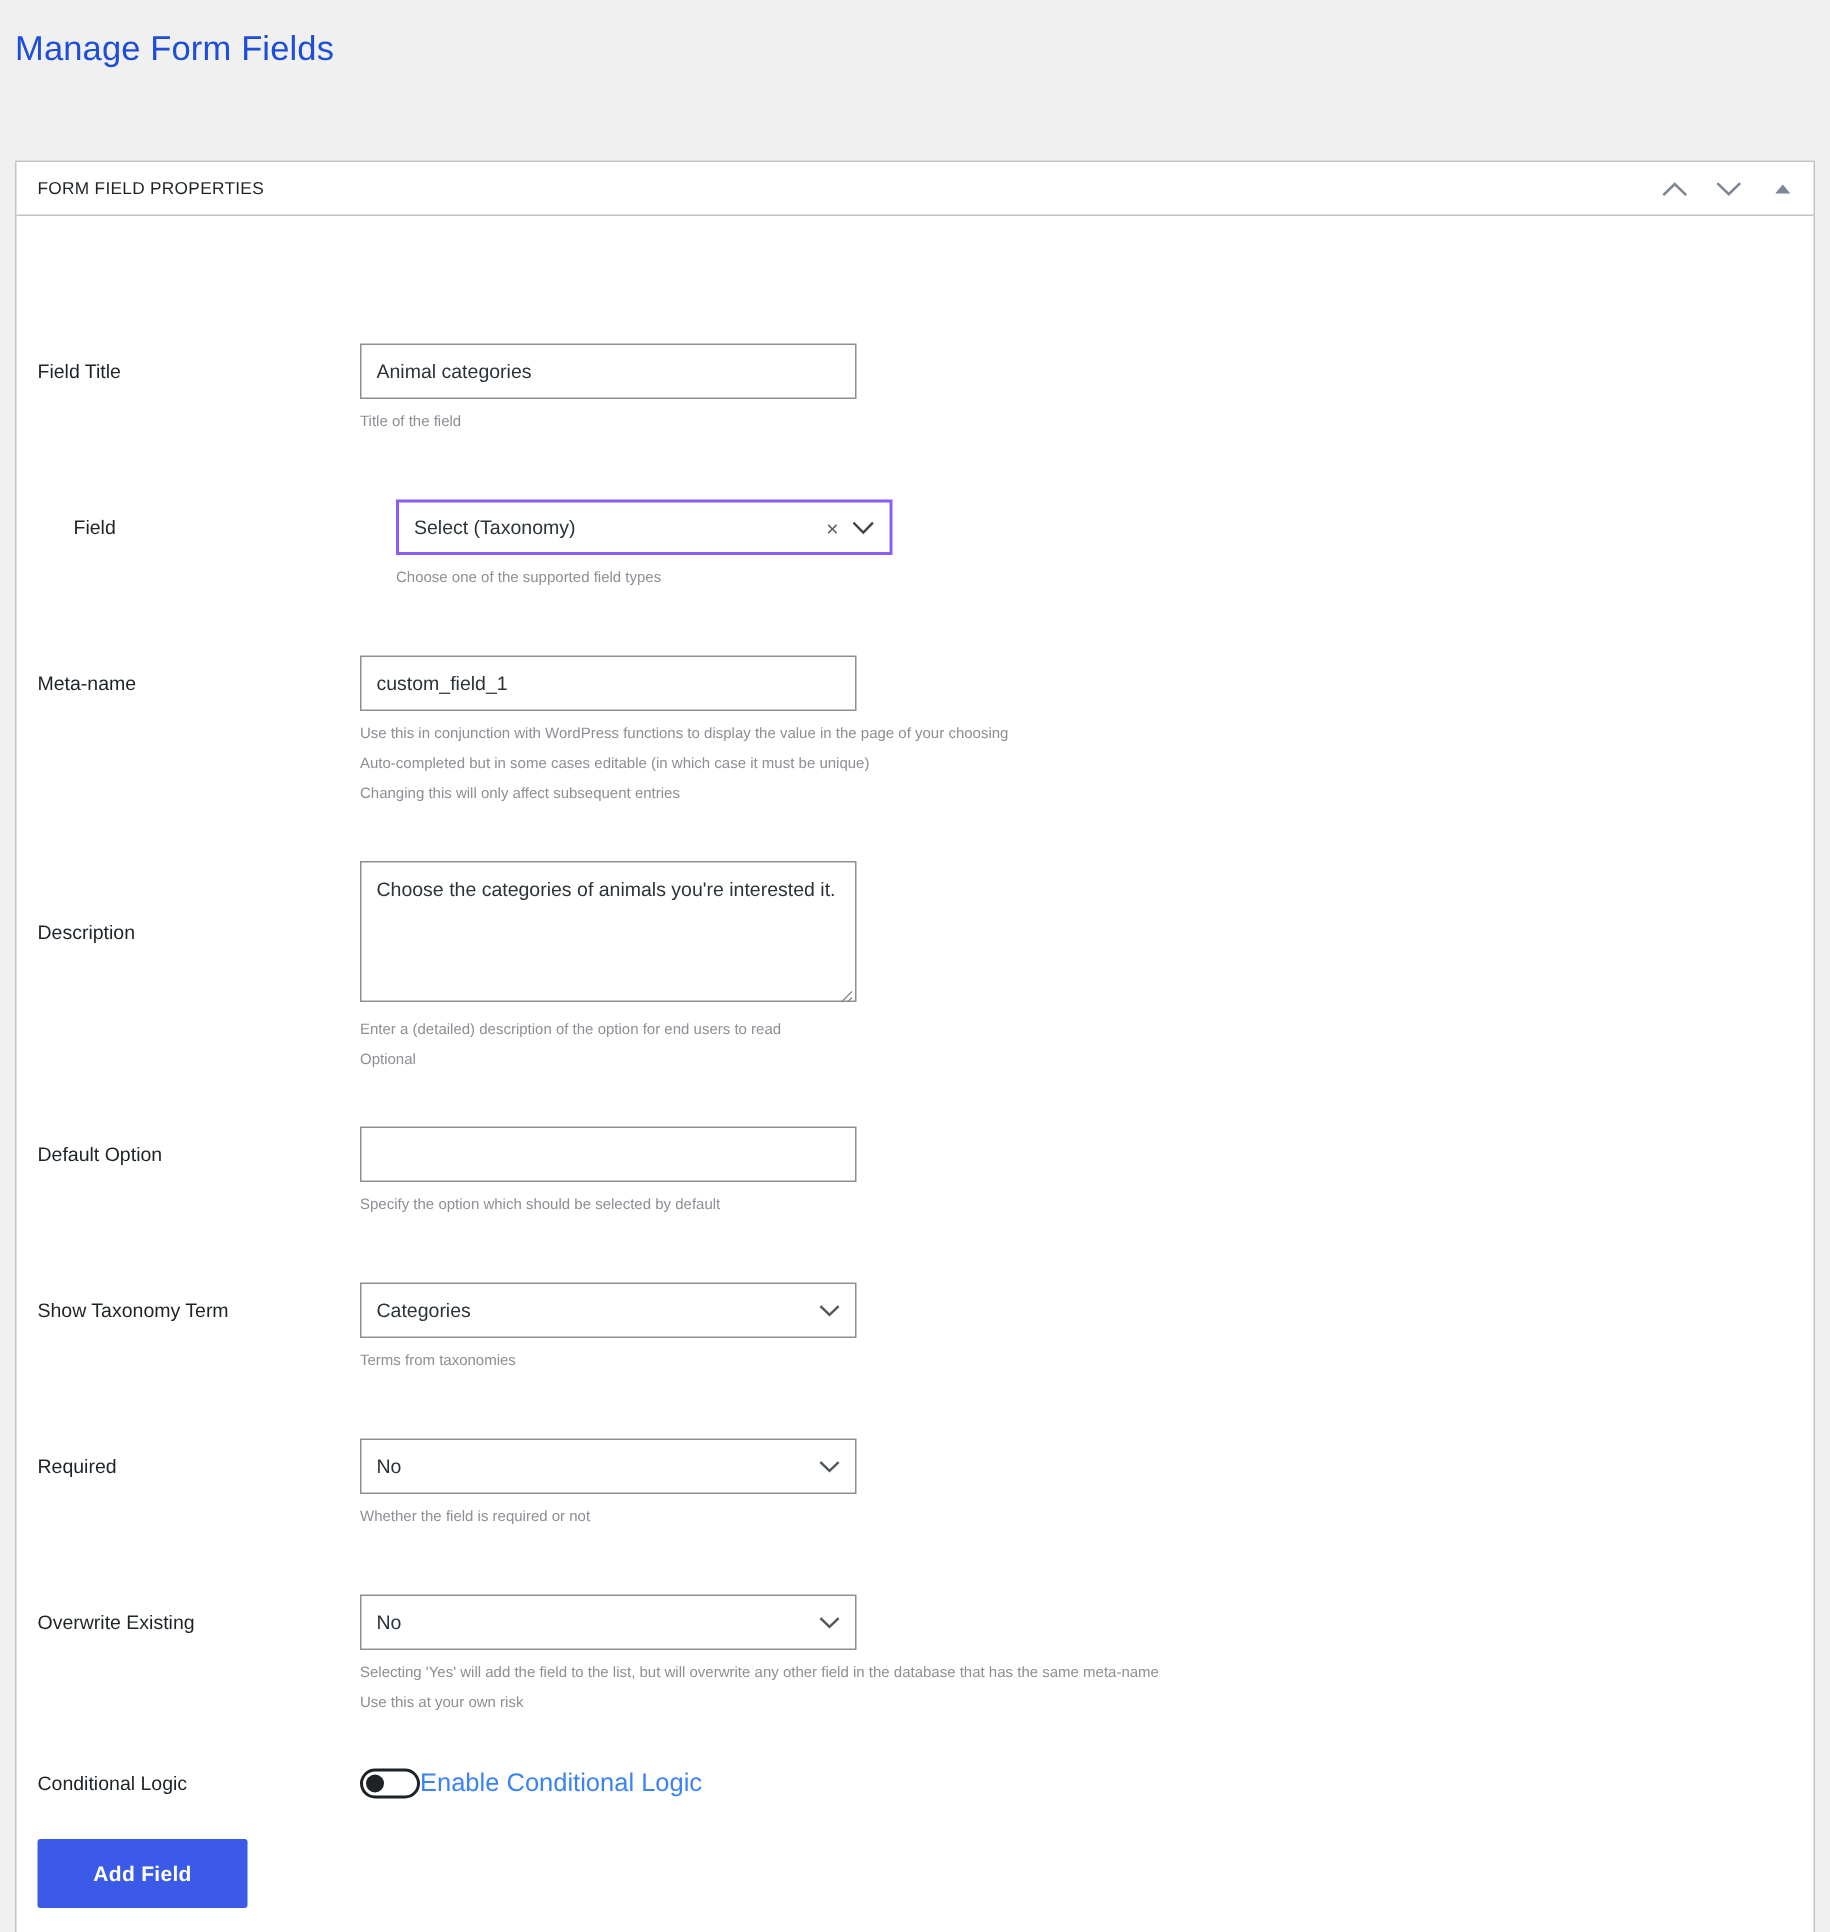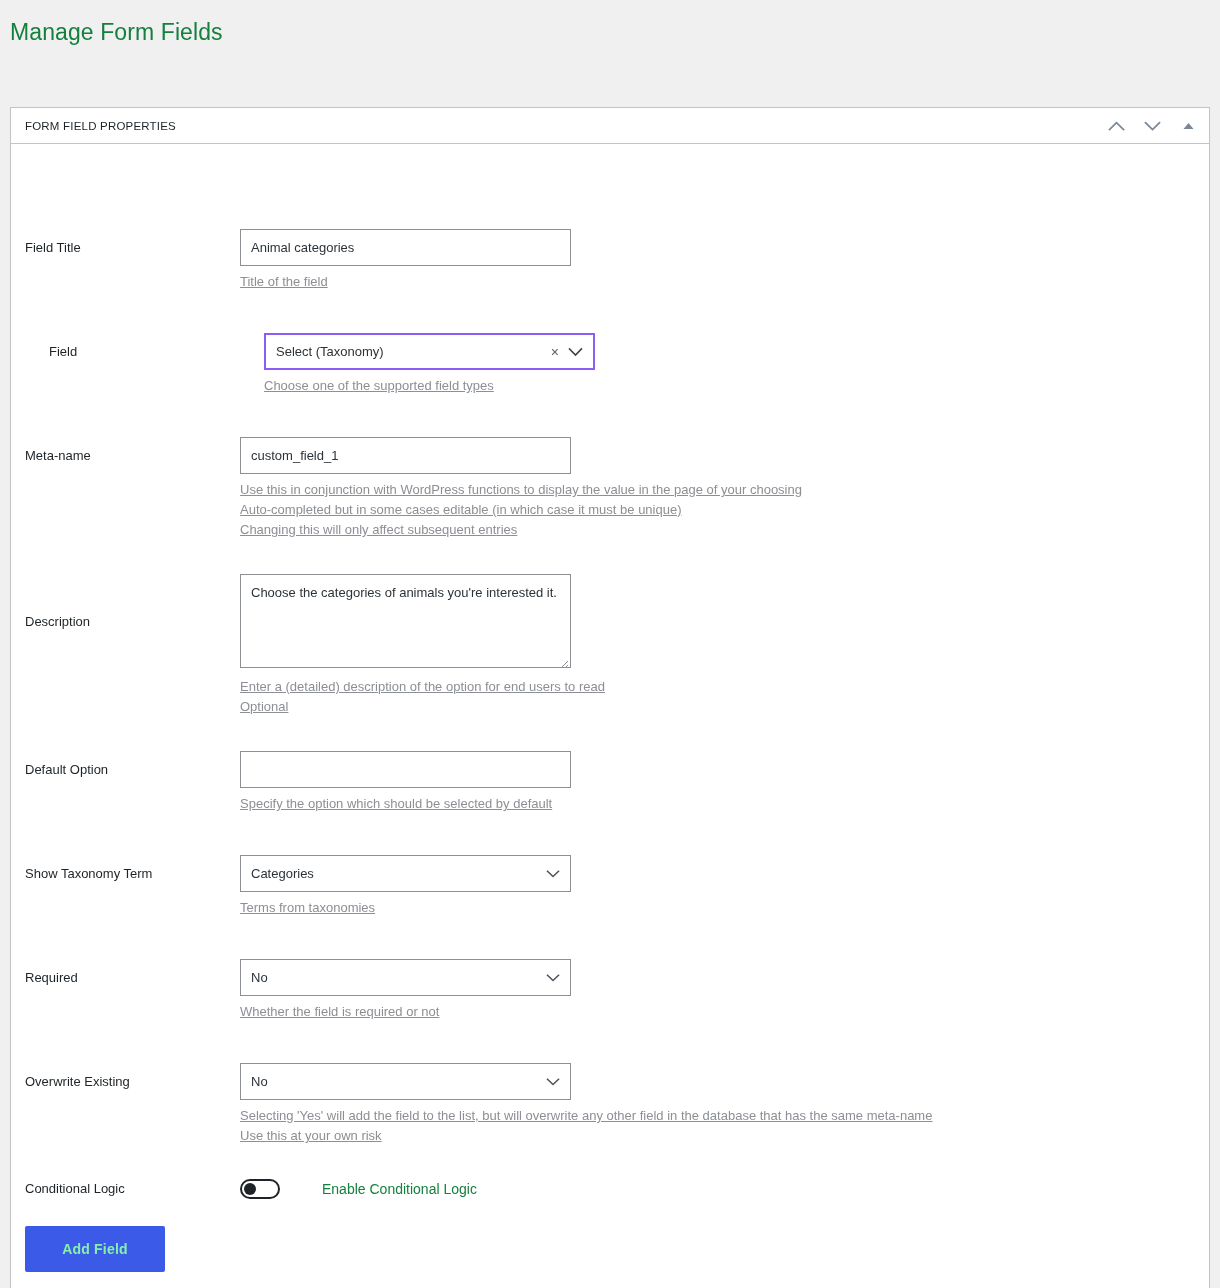--- a/index.html
+++ b/index.html
@@ -15,21 +15,21 @@
     font-size: 13px;
     color: #1d2327;
     overflow: hidden;
   }
 
   
   .page-title {
     font-size: 23px;
     font-weight: 400;
     line-height: 1.3;
-    color: #15803d;
+    color: #1d4ed8;
     margin: 0;
     padding: 18px 0 0 10px;
     letter-spacing: 0.1px;
   }
 
   
   .panel {
     position: absolute;
     left: 10px;
     top: 107px;
@@ -94,24 +94,23 @@
     font-size: 13px;
     font-weight: 400;
     color: #1d2327;
     line-height: 1.3;
   }
   .row-control {
     flex: 1 1 auto;
   }
   .help {
     color: #8c8f94;
-    font-size: 13px;
+    font-size: 10px;
     line-height: 20px;
     margin-top: 6px;
-    text-decoration: underline;
   }
   .help div { white-space: nowrap; }
 
   
   .txt {
     box-sizing: border-box;
     width: 331px;
     height: 37px;
     border: 1px solid #8c8f94;
     background: #fff;
@@ -219,33 +218,32 @@
   .toggle .knob {
     position: absolute;
     left: 2px;
     top: 2px;
     width: 12px;
     height: 12px;
     border-radius: 50%;
     background: #1d2327;
   }
   .toggle-label {
-    margin-left: 42px;
-    font-size: 14px;
-    color: #15803d;
+    font-size: 17px;
+    color: #3b82f6;
   }
 
   
   .btn-primary {
     display: inline-block;
     box-sizing: border-box;
     width: 140px;
     height: 46px;
     background: #3b5ae8;
-    color: #86efac;
+    color: #ffffff;
     border: none;
     border-radius: 2px;
     font-family: "Liberation Sans", sans-serif;
     font-size: 14px;
     font-weight: bold;
     letter-spacing: .2px;
     cursor: pointer;
   }
 </style>
 </head>

